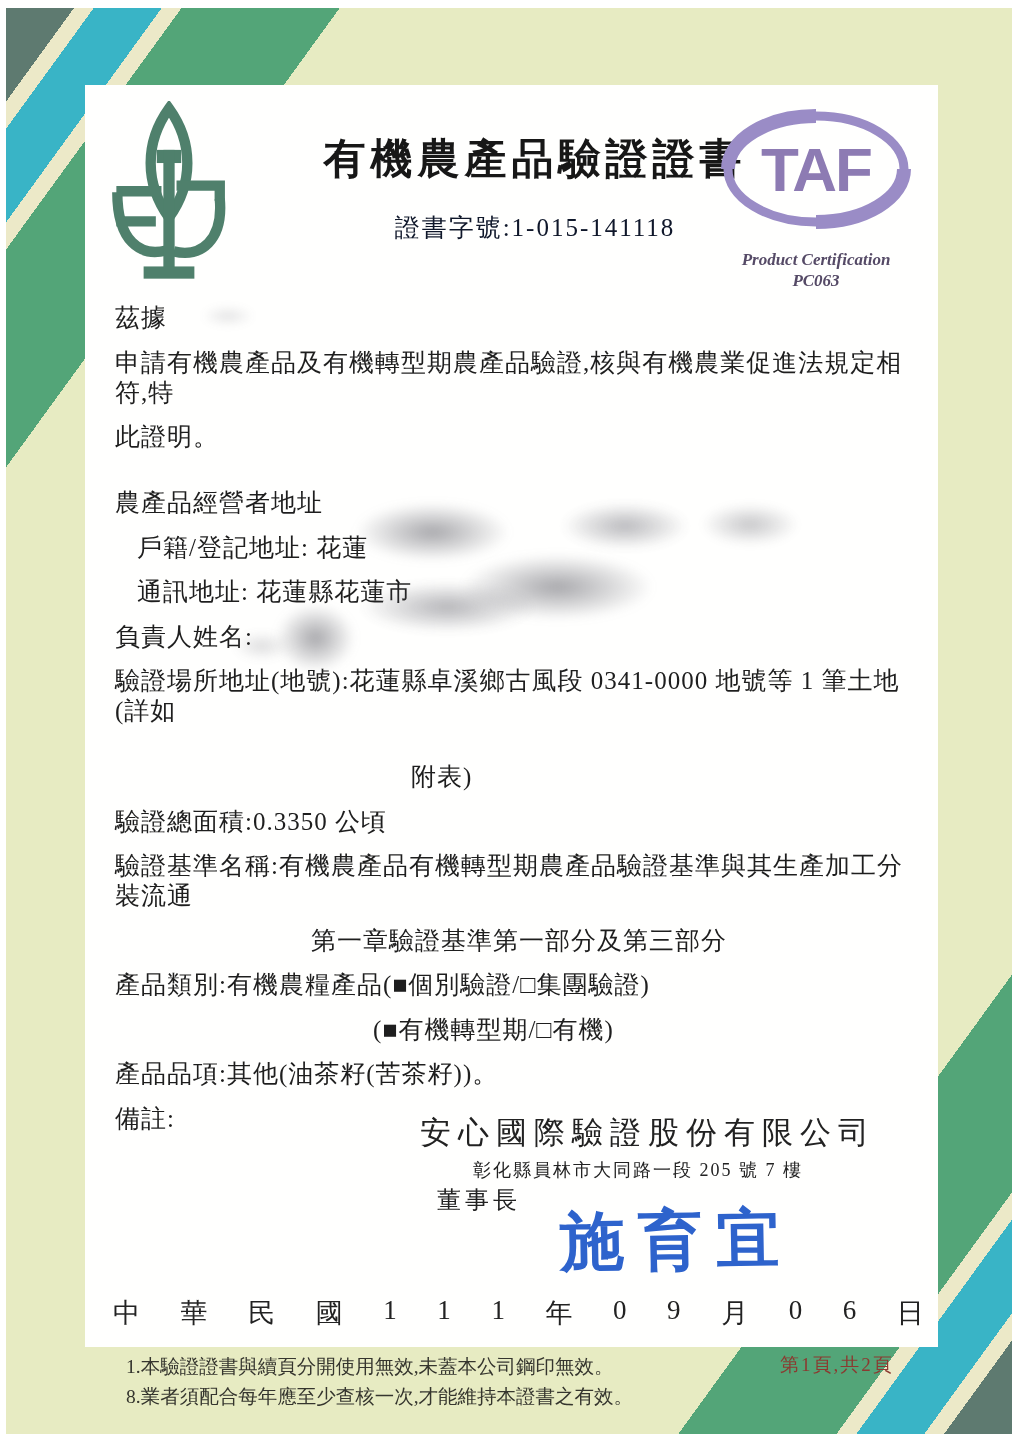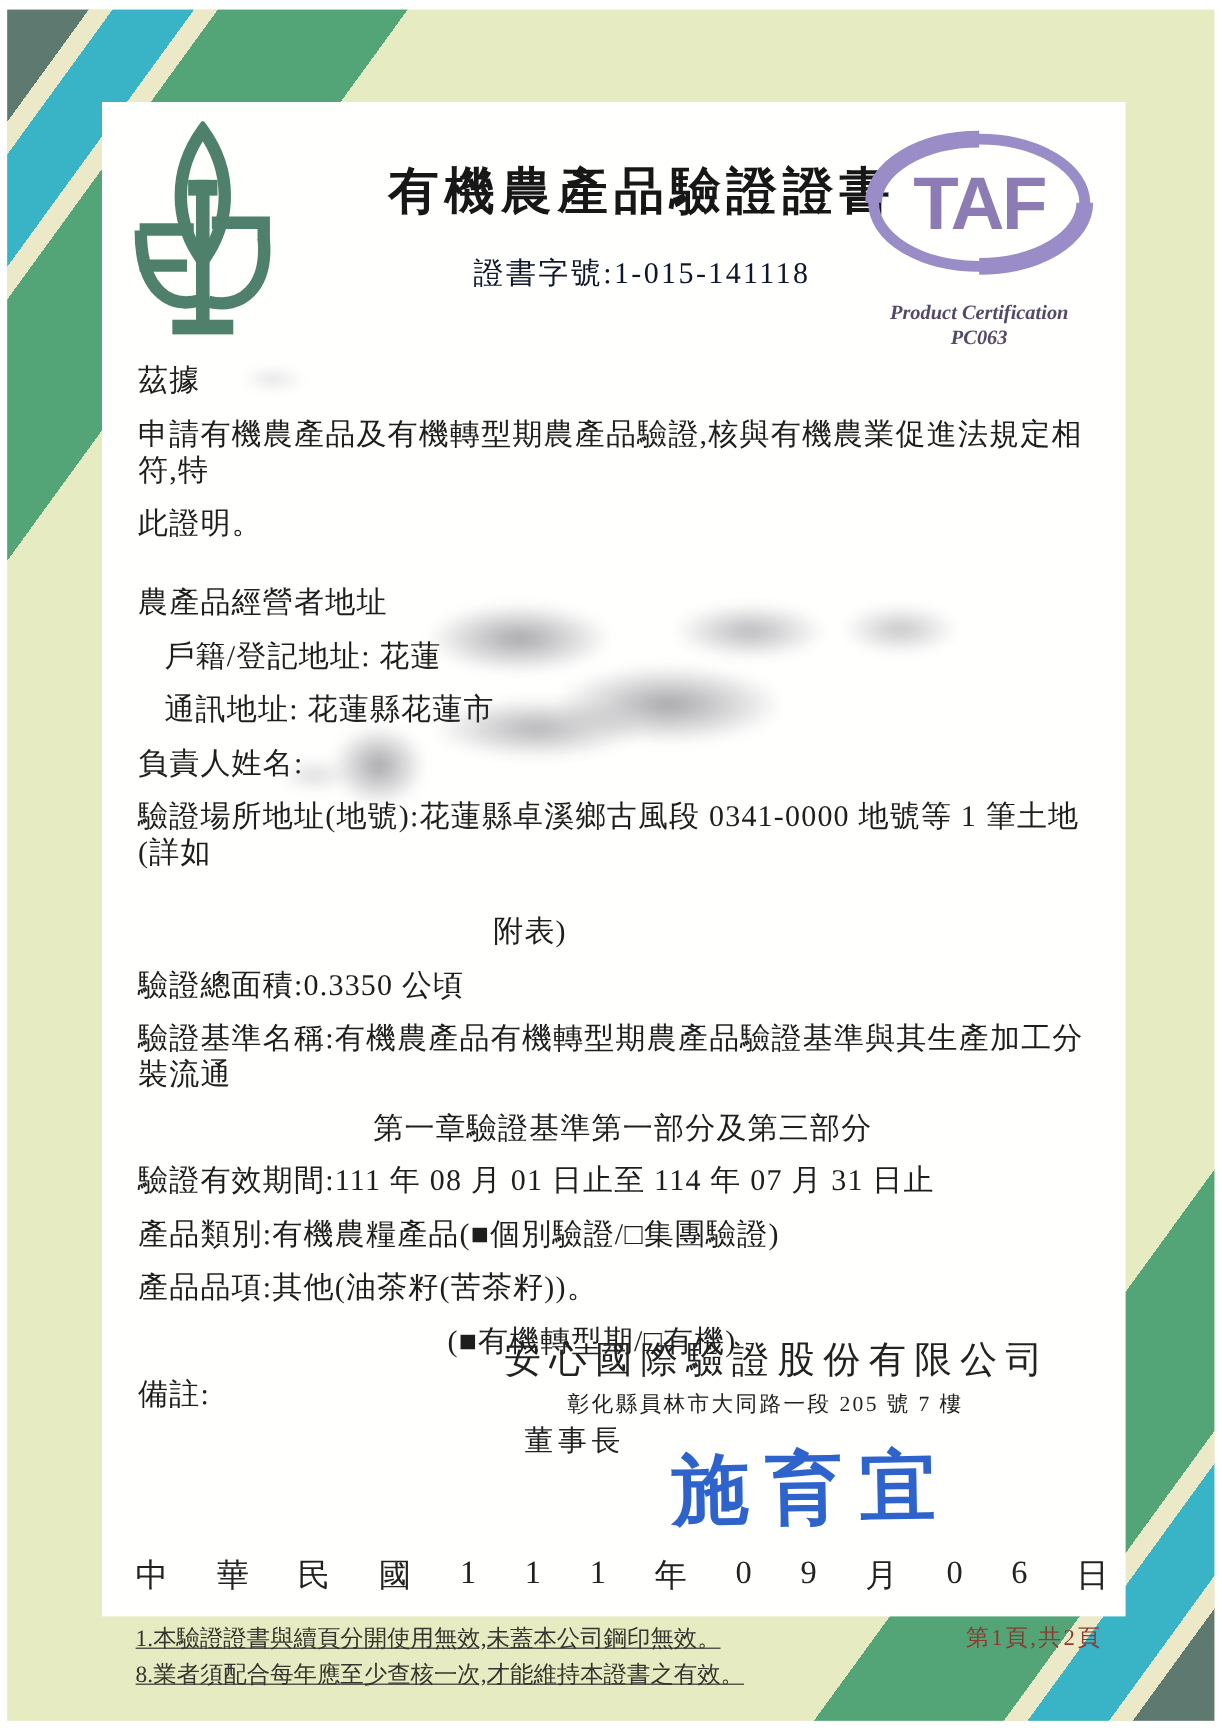--- a/index.html
+++ b/index.html
@@ -29,23 +29,23 @@
   .line.ind3{padding-left:196px;}
   .line.ind4{padding-left:258px;}
   .line.ind-c{padding-left:296px;margin-top:36px;}
   .company{position:absolute;left:335px;top:1027px;font-size:31px;letter-spacing:7px;color:#222;}
   .comp-addr{position:absolute;left:388px;top:1073px;font-size:18px;letter-spacing:2px;color:#222;}
   .ceo{position:absolute;left:352px;top:1099px;font-size:24px;letter-spacing:4px;color:#222;}
   .signature{position:absolute;left:475px;top:1112px;font-size:64px;font-weight:bold;
     letter-spacing:14px;color:#2e63cc;transform:rotate(-1deg);}
   .date-row{position:absolute;left:28px;right:14px;top:1210px;display:flex;
     justify-content:space-between;font-size:27px;color:#222;}
-  .footer-notes{position:absolute;left:113px;top:1352px;width:600px;font-size:19.5px;
-    line-height:1.55;color:#35352e;text-decoration:underline;}
-  .page-ind{position:absolute;left:805px;top:1352px;font-size:19px;letter-spacing:2px;color:#8b3a30;}
+  .footer-notes{position:absolute;left:126px;top:1352px;width:600px;font-size:19.5px;
+    line-height:1.55;color:#35352e;}
+  .page-ind{position:absolute;left:780px;top:1352px;font-size:19px;letter-spacing:2px;color:#8b3a30;}
   
   .smudge{position:absolute;filter:blur(5px);
     background:radial-gradient(ellipse closest-side,rgba(95,95,104,.55),rgba(95,95,104,0) 75%);}
   .s1{left:245px;top:408px;width:205px;height:78px;}
   .s2{left:455px;top:410px;width:170px;height:62px;opacity:.8;}
   .s3{left:600px;top:412px;width:130px;height:55px;opacity:.65;}
   .s4{left:345px;top:458px;width:255px;height:88px;}
   .s5{left:245px;top:488px;width:235px;height:68px;opacity:.85;}
   .s6{left:178px;top:508px;width:105px;height:90px;}
   .s7{left:108px;top:218px;width:70px;height:26px;opacity:.35;}
@@ -117,27 +117,26 @@
 
         <div class="line ind-c">附表)</div>
 
         <div class="line">驗證總面積:0.3350 公頃</div>
 
         <div class="line">驗證基準名稱:有機農產品有機轉型期農產品驗證基準與其生產加工分裝流通</div>
 
 
         <div class="line ind3">第一章驗證基準第一部分及第三部分</div>
 
-        <div class="line">驗證有效期間:111 年 08 月 01 日止至 114 年 07 月 31 日止</div>
 
         <div class="line">產品類別:有機農糧產品(■個別驗證/□集團驗證)</div>
 
+        <div class="line ind4">(■有機轉型期/□有機)</div>
+
         <div class="line">產品品項:其他(油茶籽(苦茶籽))。</div>
-
-        <div class="line ind4">(■有機轉型期/□有機)</div>
 
         <div class="line">備註:</div>
       </div>
 
     <div class="smudge s1"></div>
     <div class="smudge s2"></div>
     <div class="smudge s3"></div>
     <div class="smudge s4"></div>
     <div class="smudge s5"></div>
     <div class="smudge s6"></div>

